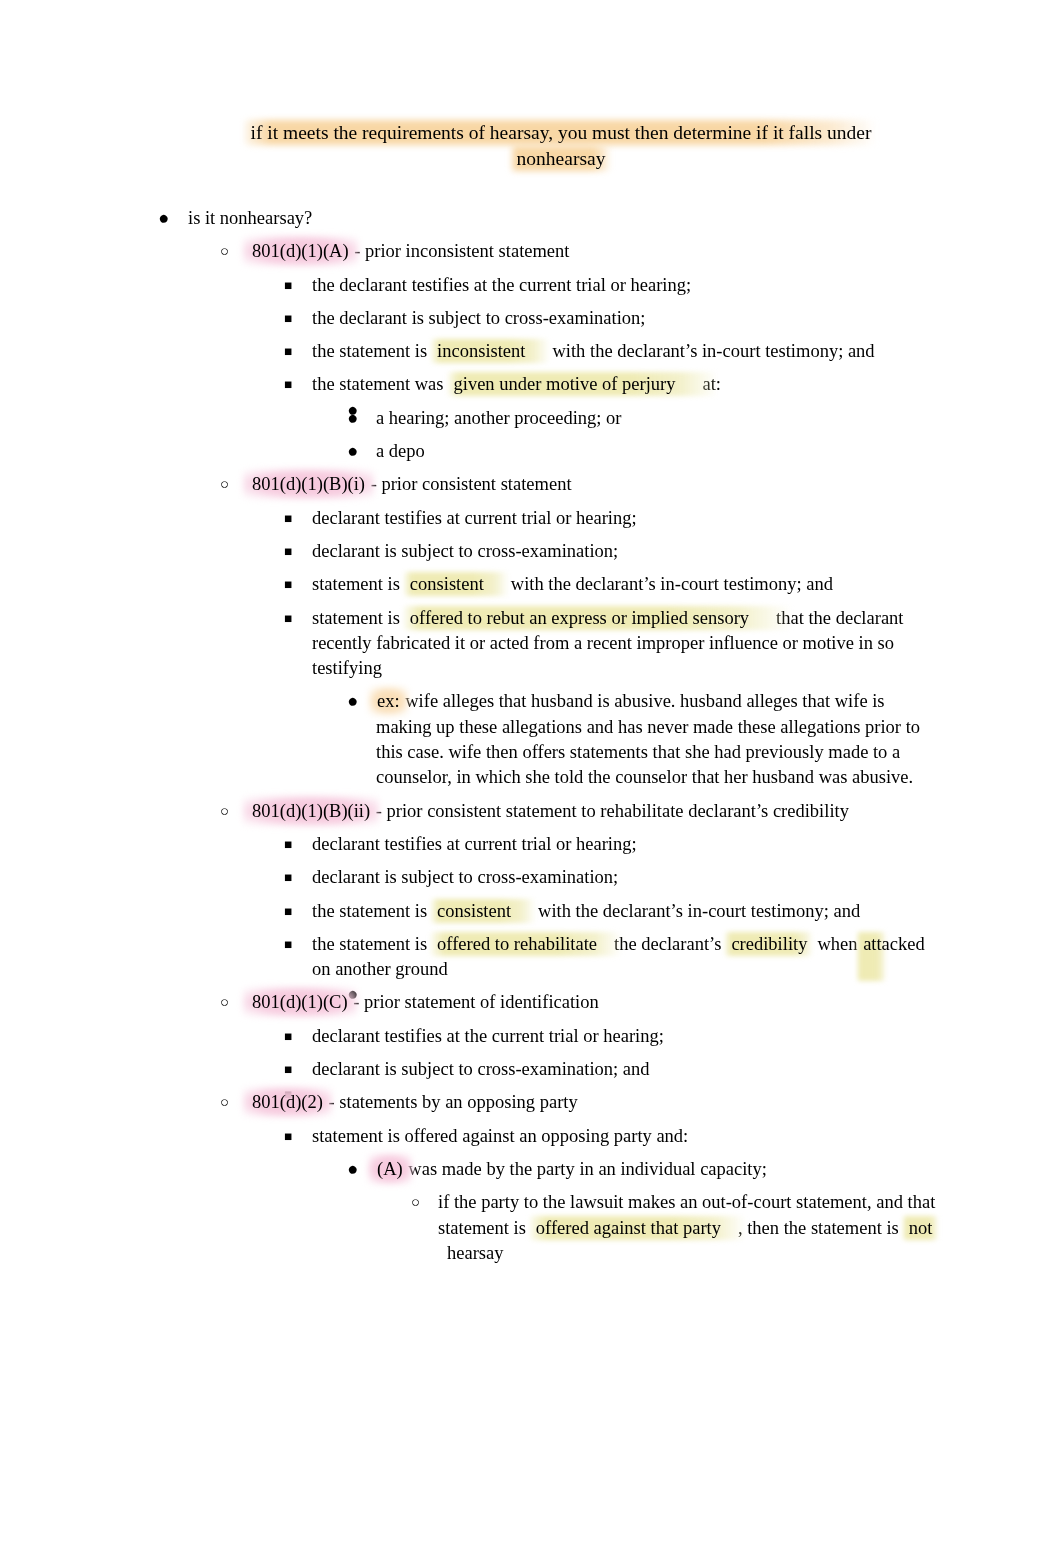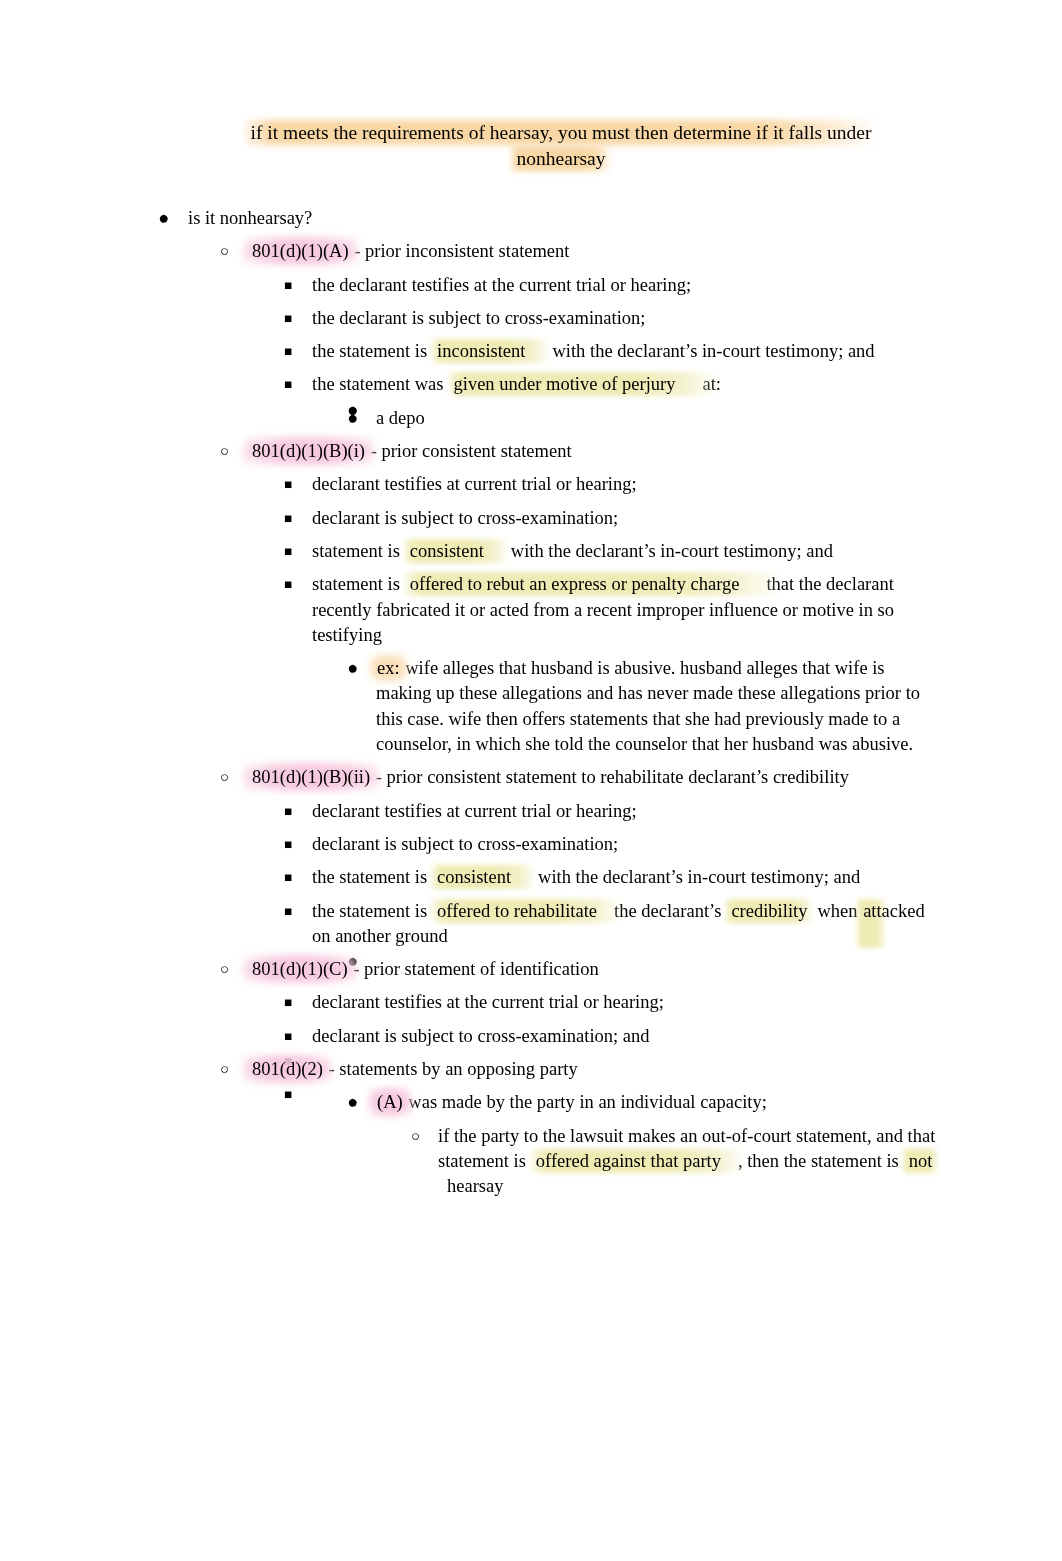--- a/index.html
+++ b/index.html
@@ -215,20 +215,21 @@
     <div class="row lv3">
       <span class="bullet b-square">■</span>
       <span class="txt"><span>the statement was</span><span class="gap-sm"></span><span class="hl hl-y hl-y-tail">given under motive of perjury</span><span class="gap-lg"></span><span>at:</span></span>
     </div>
 
     <div class="row lv4">
       <span class="bullet b-disc-sm">●</span>
     </div>
     <div class="row lv4">
       <span class="bullet b-disc-sm">●</span>
+      <span class="txt">a hearing; another proceeding; or</span>
     </div>
     <div class="row lv4">
       <span class="bullet b-disc-sm">●</span>
       <span class="txt">a depo</span>
     </div>
 
     <div class="row lv2">
       <span class="bullet b-circle">○</span>
       <span class="txt"><span class="hl hl-p">801(d)(1)(B)(i)</span><span> - prior consistent statement</span></span>
     </div>
@@ -240,21 +241,21 @@
     <div class="row lv3">
       <span class="bullet b-square">■</span>
       <span class="txt">declarant is subject to cross-examination;</span>
     </div>
     <div class="row lv3">
       <span class="bullet b-square">■</span>
       <span class="txt"><span>statement is</span><span class="gap-sm"></span><span class="hl hl-y hl-y-tail-sm">consistent</span><span class="gap-lg"></span><span>with the declarant’s in-court testimony; and</span></span>
     </div>
     <div class="row lv3">
       <span class="bullet b-square">■</span>
-      <span class="txt"><span>statement is</span><span class="gap-sm"></span><span class="hl hl-y hl-y-tail">offered to rebut an express or penalty charge</span><span class="gap-lg"></span><span>that the declarant recently fabricated it or acted from a recent improper influence or motive in so testifying</span></span>
+      <span class="txt"><span>statement is</span><span class="gap-sm"></span><span class="hl hl-y hl-y-tail">offered to rebut an express or implied sensory</span><span class="gap-lg"></span><span>that the declarant recently fabricated it or acted from a recent improper influence or motive in so testifying</span></span>
     </div>
 
     <div class="row lv4">
       <span class="bullet b-disc-sm">●</span>
       <span class="txt"><span class="hl hl-o-sm">ex:</span><span> wife alleges that husband is abusive. husband alleges that wife is making up these allegations and has never made these allegations prior to this case. wife then offers statements that she had previously made to a counselor, in which she told the counselor that her husband was abusive.</span></span>
     </div>
 
     <div class="row lv2">
       <span class="bullet b-circle">○</span>
       <span class="txt"><span class="hl hl-p">801(d)(1)(B)(ii)</span><span> - prior consistent statement to rehabilitate declarant’s credibility</span></span>
@@ -298,20 +299,21 @@
       <span class="bullet b-square">■</span>
     </div>
 
     <div class="row lv2">
       <span class="bullet b-circle">○</span>
       <span class="txt"><span class="hl hl-p">801(d)(2)</span><span> - statements by an opposing party</span></span>
     </div>
 
     <div class="row lv3">
       <span class="bullet b-square">■</span>
+      <span class="txt">statement is offered against an opposing party and:</span>
     </div>
 
     <div class="row lv4">
       <span class="bullet b-disc-sm">●</span>
       <span class="txt"><span class="hl hl-p">(A)</span><span> was made by the party in an individual capacity;</span></span>
     </div>
 
     <div class="row lv5">
       <span class="bullet b-circle">○</span>
       <span class="txt"><span>if the party to the lawsuit makes an out-of-court statement, and that statement is</span><span class="gap-sm"></span><span class="hl hl-y hl-y-tail-sm">offered against that party</span><span class="gap"></span><span>, then the statement is</span><span class="gap-sm"></span><span class="hl hl-y">not</span><span class="gap-sm"></span><span>hearsay</span></span>

